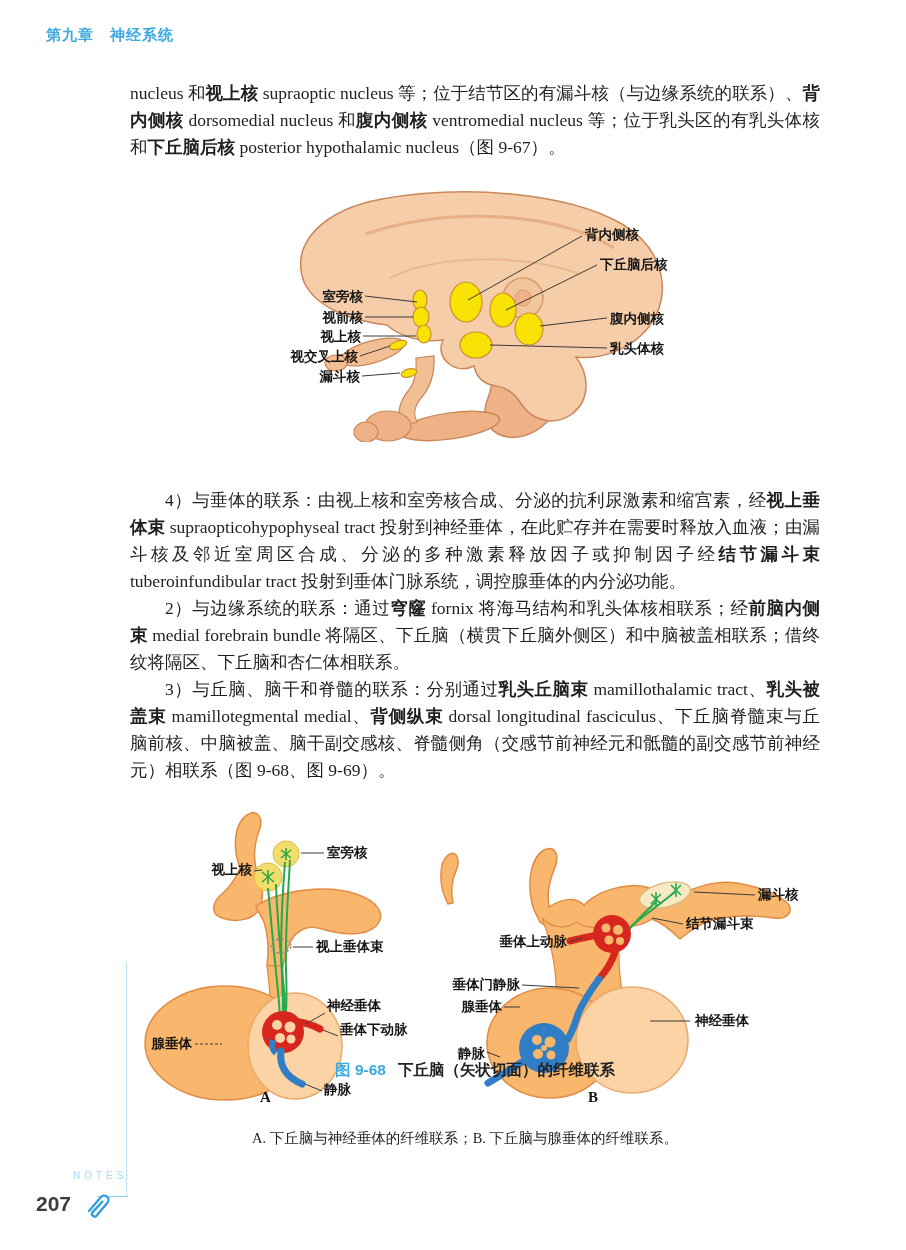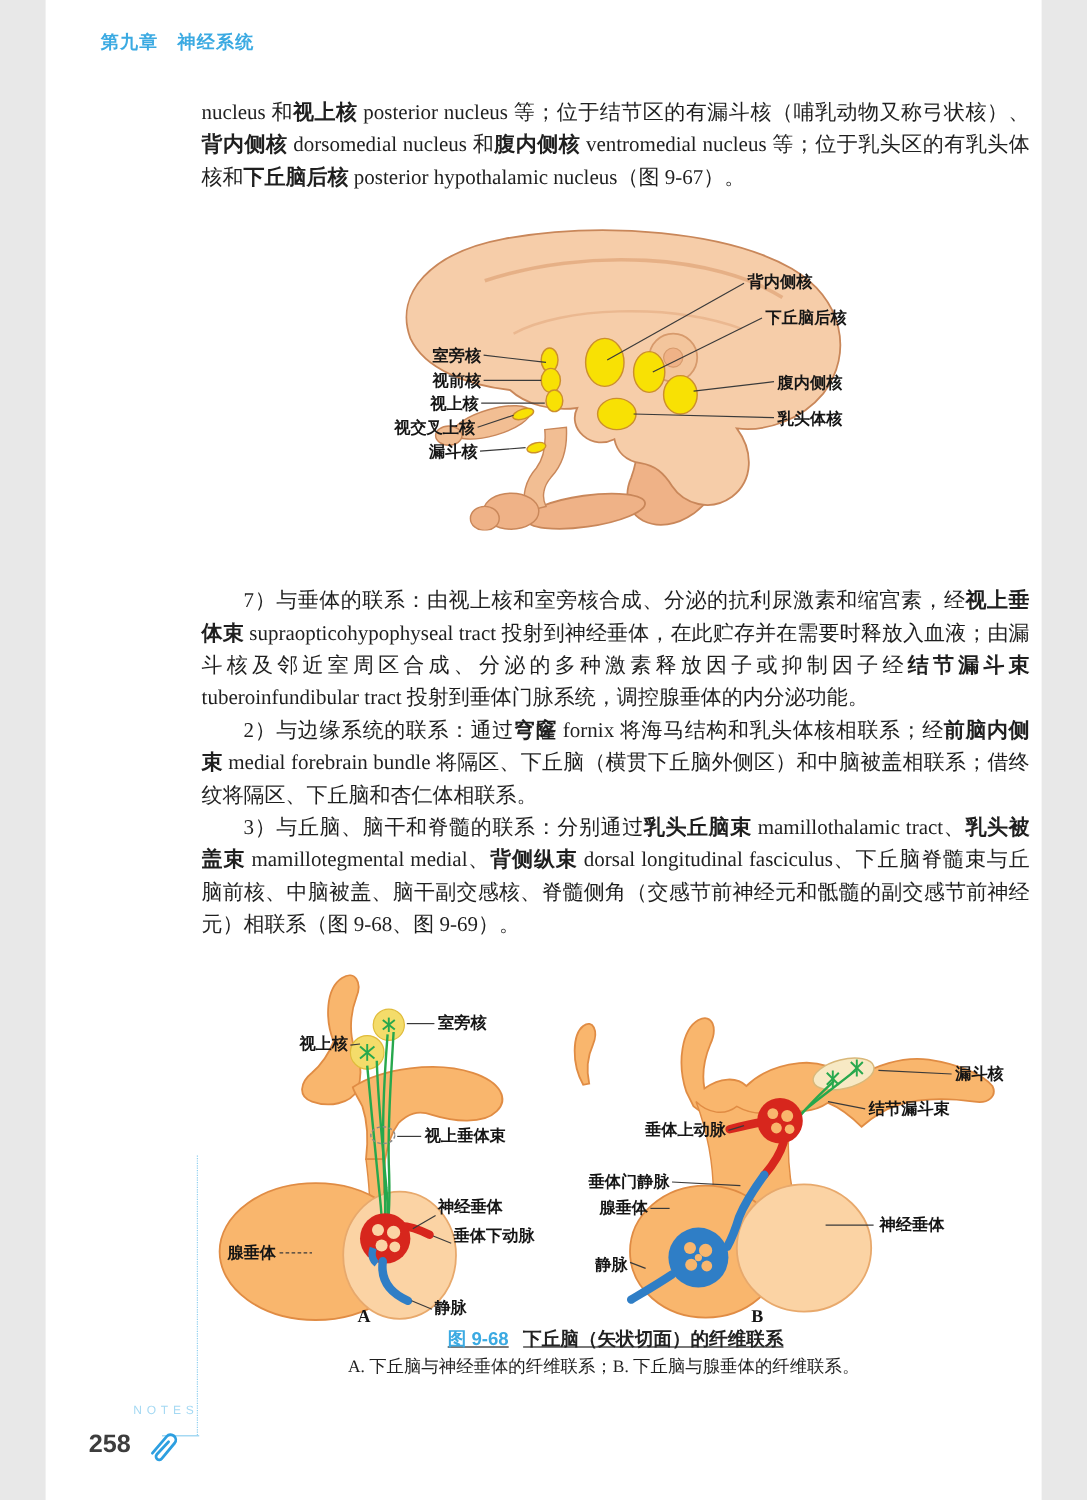--- a/index.html
+++ b/index.html
@@ -1,17 +1,17 @@
 <!DOCTYPE html>
 <html><head>
 <meta charset="utf-8">
 <style>
   html,body{margin:0;padding:0;background:#e8e8e8;}
   .page{
-    position:relative;width:830px;height:1250px;background:#ffffff;
+    position:relative;width:906px;height:1250px;background:#ffffff;
     margin:0 auto;overflow:hidden;
     font-family:"Liberation Serif",serif;color:#1f1f1f;
   }
   .chapter-header{
     position:absolute;left:46px;top:26px;
     font-family:"Liberation Sans",sans-serif;font-weight:700;
     font-size:15px;color:#3baae2;letter-spacing:1px;
   }
   .body-block{
     position:absolute;left:130px;width:690px;
@@ -57,21 +57,21 @@
   svg .leader{stroke:#3a3a3a;stroke-width:1;fill:none;}
 </style>
 </head>
 <body>
 
 <div class="page">
 
   <div class="chapter-header">第九章　神经系统</div>
 
   <div class="body-block" style="top:80px;">
-      <p class="para"><span>nucleus 和</span><span class="cn-bold">视上核</span><span> posterior nucleus 等；位于结节区的有漏斗核（哺乳动物又称弓状核）、</span><span class="cn-bold">背内侧核</span><span> dorsomedial nucleus 和</span><span class="cn-bold">腹内侧核</span><span> ventromedial nucleus 等；位于乳头区的有乳头体核和</span><span class="cn-bold">下丘脑后核</span><span> posterior hypothalamic nucleus（图 9-67）。</span></p>
+      <p class="para"><span>nucleus 和</span><span class="cn-bold">视上核</span><span> supraoptic nucleus 等；位于结节区的有漏斗核（与边缘系统的联系）、</span><span class="cn-bold">背内侧核</span><span> dorsomedial nucleus 和</span><span class="cn-bold">腹内侧核</span><span> ventromedial nucleus 等；位于乳头区的有乳头体核和</span><span class="cn-bold">下丘脑后核</span><span> posterior hypothalamic nucleus（图 9-67）。</span></p>
     </div>
 
   <div class="figure" style="left:270px;top:186px;width:420px;height:256px;">
     <svg width="420" height="256" viewBox="0 0 420 256">
 
       <g>
         <path d="M236,150 C268,146 296,158 298,186 C299,212 288,228 270,242 C256,252 240,254 228,248 C214,240 212,226 218,212 C224,196 226,172 222,158 Z" fill="#efb287" stroke="#c9875a" stroke-width="1.5"></path>
         <ellipse cx="180" cy="240" rx="50" ry="13" transform="rotate(-8 180 240)" fill="#efb287" stroke="#c9875a" stroke-width="1.5"></ellipse>
       </g>
 
@@ -124,21 +124,21 @@
       <text class="fig-label" x="90" y="195" text-anchor="end">漏斗核</text>
       <text class="fig-label" x="315" y="53">背内侧核</text>
       <text class="fig-label" x="330" y="83">下丘脑后核</text>
       <text class="fig-label" x="340" y="137">腹内侧核</text>
       <text class="fig-label" x="340" y="167">乳头体核</text>
     </svg>
   </div>
 
 
   <div class="body-block" style="top:487px;">
-      <p class="para indent"><span>7）与垂体的联系：由视上核和室旁核合成、分泌的抗利尿激素和缩宫素，经</span><span class="cn-bold">视上垂体束</span><span> supraopticohypophyseal tract 投射到神经垂体，在此贮存并在需要时释放入血液；由漏斗核及邻近室周区合成、分泌的多种激素释放因子或抑制因子经</span><span class="cn-bold">结节漏斗束</span><span> tuberoinfundibular tract 投射到垂体门脉系统，调控腺垂体的内分泌功能。</span></p>
+      <p class="para indent"><span>4）与垂体的联系：由视上核和室旁核合成、分泌的抗利尿激素和缩宫素，经</span><span class="cn-bold">视上垂体束</span><span> supraopticohypophyseal tract 投射到神经垂体，在此贮存并在需要时释放入血液；由漏斗核及邻近室周区合成、分泌的多种激素释放因子或抑制因子经</span><span class="cn-bold">结节漏斗束</span><span> tuberoinfundibular tract 投射到垂体门脉系统，调控腺垂体的内分泌功能。</span></p>
       <p class="para indent"><span>2）与边缘系统的联系：通过</span><span class="cn-bold">穹窿</span><span> fornix 将海马结构和乳头体核相联系；经</span><span class="cn-bold">前脑内侧束</span><span> medial forebrain bundle 将隔区、下丘脑（横贯下丘脑外侧区）和中脑被盖相联系；借终纹将隔区、下丘脑和杏仁体相联系。</span></p>
       <p class="para indent"><span>3）与丘脑、脑干和脊髓的联系：分别通过</span><span class="cn-bold">乳头丘脑束</span><span> mamillothalamic tract、</span><span class="cn-bold">乳头被盖束</span><span> mamillotegmental medial、</span><span class="cn-bold">背侧纵束</span><span> dorsal longitudinal fasciculus、下丘脑脊髓束与丘脑前核、中脑被盖、脑干副交感核、脊髓侧角（交感节前神经元和骶髓的副交感节前神经元）相联系（图 9-68、图 9-69）。</span></p>
     </div>
 
   <div class="figure" style="left:130px;top:810px;width:670px;height:295px;">
     <svg width="670" height="295" viewBox="0 0 670 295">
 
       <g>
         <path d="M92,108 C80,104 82,92 92,84 C100,77 106,68 110,58 C103,40 103,14 117,5 C128,-2 134,9 129,21 C124,34 123,50 127,62 C133,74 134,86 130,98 C124,110 106,113 92,108 Z" fill="#f9b66d" stroke="#e08c44" stroke-width="1.5"></path>
         <path d="M126,96 C150,80 196,74 226,84 C250,92 256,106 246,116 C234,128 208,124 192,119 C180,115 172,118 164,126 C158,134 155,144 153,156 L137,156 C139,140 138,124 134,112 C130,104 127,100 126,96 Z" fill="#f9b66d" stroke="#e08c44" stroke-width="1.5"></path>
@@ -262,28 +262,28 @@
         <text class="fig-label" x="437" y="136" text-anchor="end">垂体上动脉</text>
         <text class="fig-label" x="390" y="179" text-anchor="end">垂体门静脉</text>
         <text class="fig-label" x="372" y="201" text-anchor="end">腺垂体</text>
         <text class="fig-label" x="565" y="215">神经垂体</text>
         <text class="fig-label" x="355" y="248" text-anchor="end">静脉</text>
         <text class="panel-marker" x="458" y="292">B</text>
       </g>
     </svg>
   </div>
 
-  <div class="fig-caption" style="top:1106px;text-decoration:underline;">
+  <div class="fig-caption" style="top:1060px;">
     <span class="num">图 9-68</span><span>下丘脑（矢状切面）的纤维联系</span>
   </div>
   <div class="fig-subcaption" style="top:1129px;">A. 下丘脑与神经垂体的纤维联系；B. 下丘脑与腺垂体的纤维联系。</div>
 
   <div class="blue-vdotted"></div>
   <div class="blue-hline"></div>
   <div class="notes-label">NOTES</div>
-  <div class="page-number">258</div>
+  <div class="page-number">207</div>
   <div class="paperclip">
     <svg width="32" height="30" viewBox="0 0 32 30">
       <path d="M7 21 L19 7 a4.3 4.3 0 0 1 6.6 5.5 L14.8 25.5 a2.7 2.7 0 0 1 -4.2 -3.4 L20.5 11.5" fill="none" stroke="#2d9fe0" stroke-width="2.3" stroke-linecap="round" stroke-linejoin="round"></path>
     </svg>
   </div>
 
 </div>
 
 </body></html>

